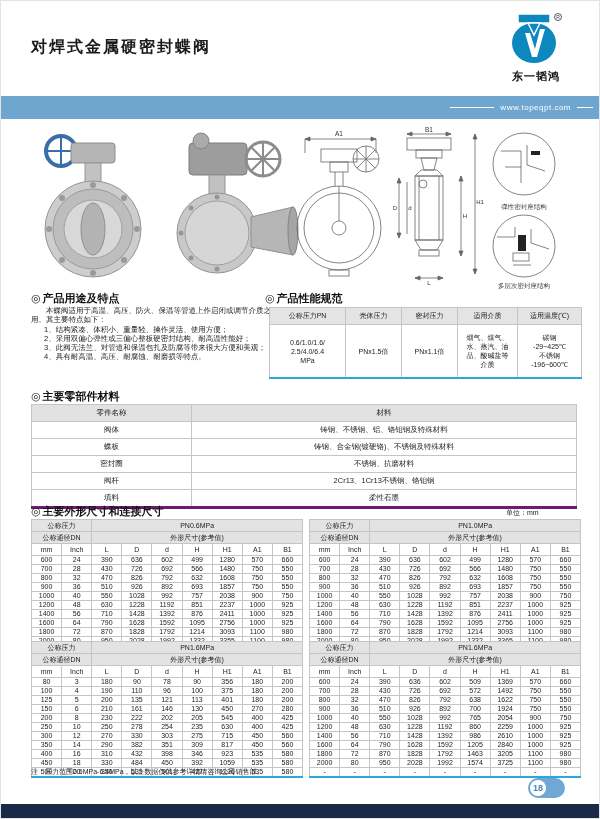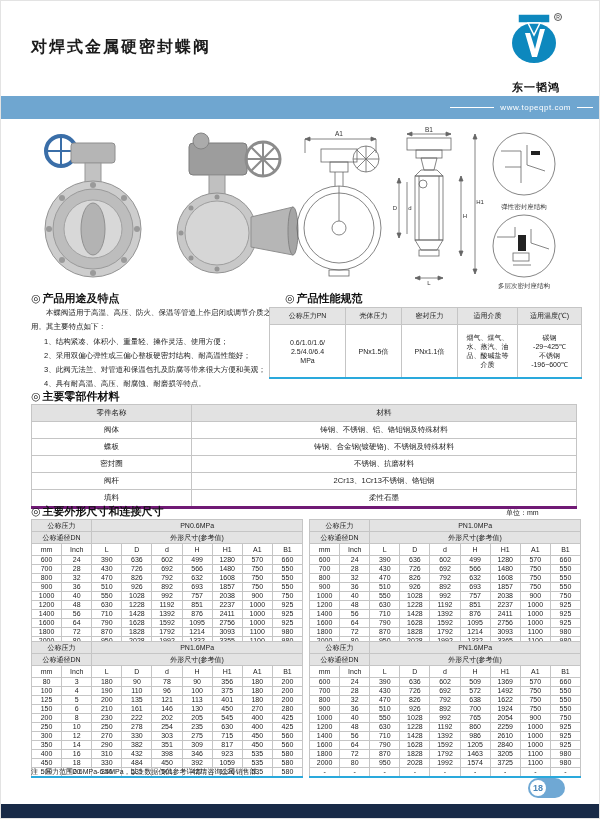--- a/index.html
+++ b/index.html
@@ -4,40 +4,40 @@
 <style>
   html,body{margin:0;padding:0;background:#f3f3f3;}
   .page{position:relative;width:600px;height:819px;background:#fff;margin:0 auto;
         font-family:Liberation Sans, sans-serif;color:#222;overflow:hidden;
         border:1px solid #e3e3e3;box-sizing:border-box;}
 
   
   .page-title{position:absolute;left:30px;top:36px;font-size:16px;font-weight:bold;
               color:#1b1b1b;letter-spacing:2px;}
   .logo{position:absolute;left:498px;top:10px;width:74px;text-align:center;}
-  .brand-name{font-size:11px;font-weight:bold;color:#111;letter-spacing:1px;margin-top:11px;}
+  .brand-name{font-size:11px;font-weight:bold;color:#111;letter-spacing:1px;margin-top:0;}
 
   
   .band{position:absolute;left:0;top:95px;width:600px;height:23px;background:#6FA6D0;
         display:flex;align-items:center;justify-content:flex-end;}
   .band .dash{height:1px;background:#fff;}
   .band .url{color:#fff;font-size:8px;margin:8px 6px;letter-spacing:.5px;}
 
   
   .img-area{position:absolute;left:0;top:120px;width:600px;height:168px;}
   .img-area svg{position:absolute;}
   .detail-caption{position:absolute;font-size:6.5px;color:#333;width:90px;text-align:center;}
 
   
   .sec-title{position:absolute;font-size:11px;font-weight:bold;color:#111;}
   .sec-title .marker{font-weight:normal;margin-right:2px;}
   .unit-label{position:absolute;left:505px;top:507px;font-size:7px;color:#222;}
 
   .usage-block{position:absolute;left:30px;top:305px;width:240px;font-size:7.5px;
-               line-height:14px;color:#222;}
+               line-height:9px;color:#222;}
   .usage-intro{text-indent:15px;}
   .features{margin-top:1px;padding-left:13px;}
 
   table{border-collapse:collapse;}
   th,td{border:1px solid #c5c5c5;text-align:center;color:#222;font-weight:normal;}
 
   
   .perf-table{position:absolute;left:268px;top:306px;}
   .perf-table table{width:312px;table-layout:fixed;border-bottom:2px solid #2AA9DC;}
   .perf-table th{background:#e4e4e4;font-size:7px;height:14px;}
@@ -219,21 +219,21 @@
   <div class="usage-block">
     <div class="usage-intro">本蝶阀适用于高温、高压、防火、保温等管道上作启闭或调节介质之用。其主要特点如下：</div>
     <div class="features">
         <div>1、结构紧凑、体积小、重量轻、操作灵活、使用方便；</div>
         <div>2、采用双偏心弹性或三偏心整板硬密封结构、耐高温性能好；</div>
         <div>3、此阀无法兰、对管道和保温包扎及防腐等带来很大方便和美观；</div>
         <div>4、具有耐高温、高压、耐腐蚀、耐磨损等特点。</div>
       </div>
   </div>
 
-  <div class="sec-title" style="left:284px;top:290px">
+  <div class="sec-title" style="left:264px;top:290px">
     <span class="marker">◎</span><span>产品性能规范</span>
   </div>
   <div class="perf-table">
     <table>
       <colgroup>
           <col style="width:76px">
           <col style="width:56px">
           <col style="width:56px">
           <col style="width:60px">
           <col style="width:64px">

